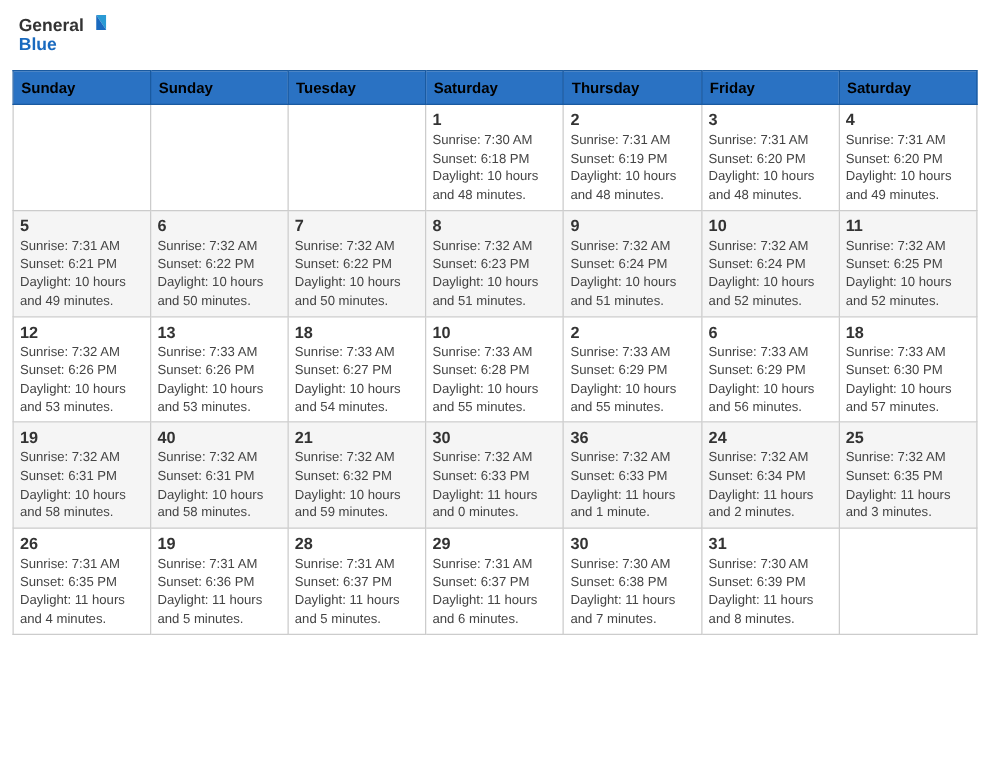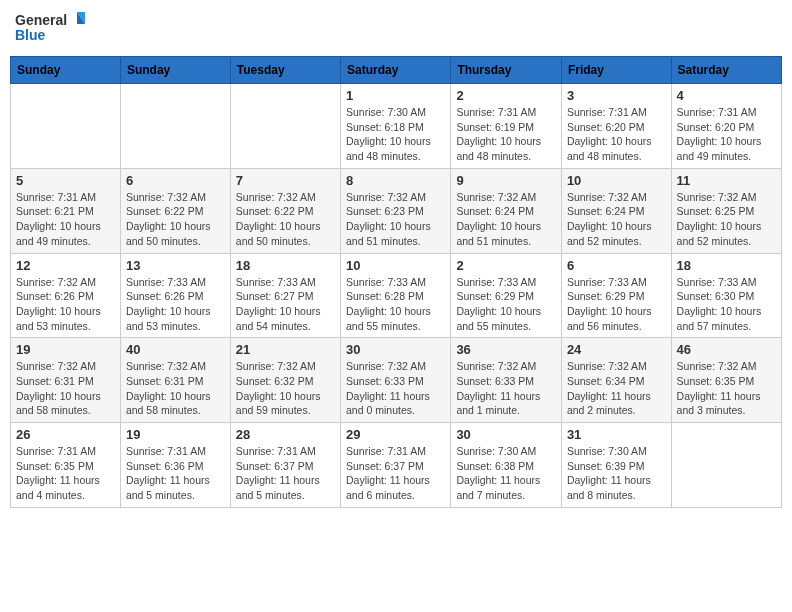--- a/index.html
+++ b/index.html
@@ -280,21 +280,21 @@
 and 1 minute.</div>
         </td>
         <td>
           <div class="cell-date">24</div>
           <div class="cell-info" style="white-space: pre-line;">Sunrise: 7:32 AM
 Sunset: 6:34 PM
 Daylight: 11 hours
 and 2 minutes.</div>
         </td>
         <td>
-          <div class="cell-date">46</div>
+          <div class="cell-date">25</div>
           <div class="cell-info" style="white-space: pre-line;">Sunrise: 7:32 AM
 Sunset: 6:35 PM
 Daylight: 11 hours
 and 3 minutes.</div>
         </td>
       </tr>
       <tr>
         <td>
           <div class="cell-date">26</div>
           <div class="cell-info" style="white-space: pre-line;">Sunrise: 7:31 AM

